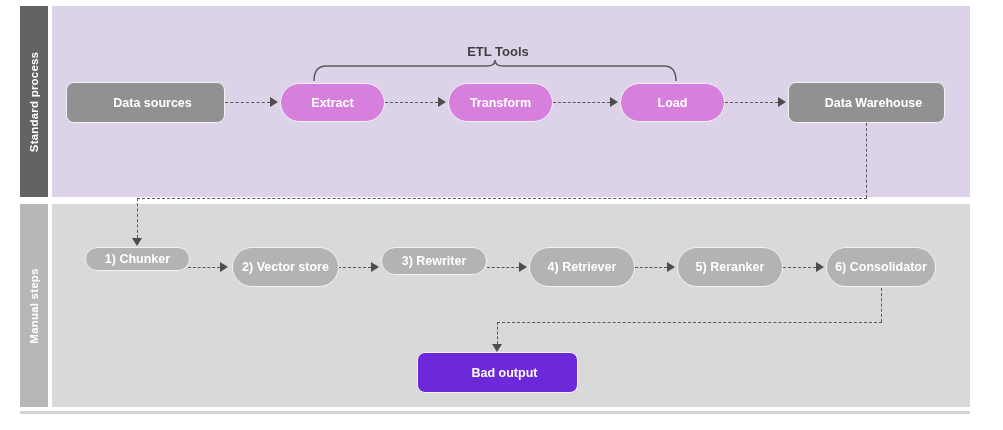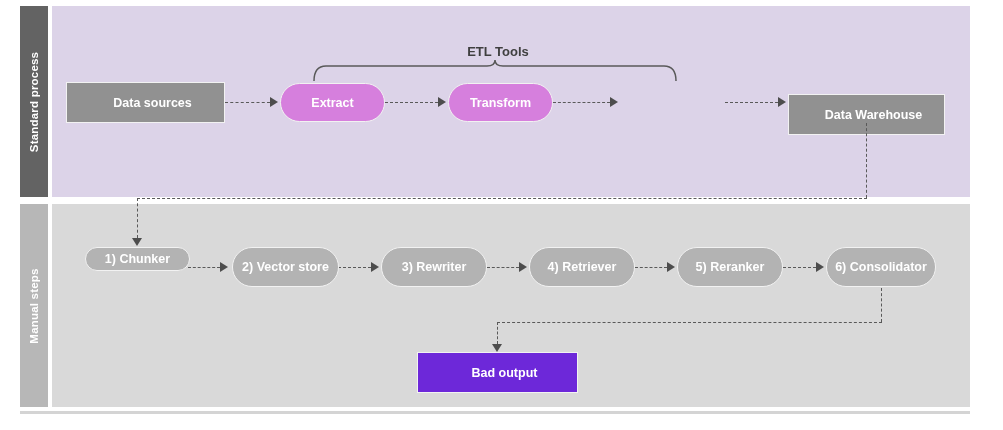--- a/index.html
+++ b/index.html
@@ -56,21 +56,21 @@
     align-items: center;
     justify-content: center;
     text-align: center;
     color: #ffffff;
     font-weight: bold;
     font-size: 12.5px;
     line-height: 14px;
     box-sizing: border-box;
     border: 1.5px solid #f2f2f2;
   }
-  .rect { border-radius: 0; padding-left: 14px; }
+  .rect { border-radius: 8px; padding-left: 14px; }
   .pill { border-radius: 999px; }
 
   .n-gray   { background: #919191; }
   .n-magenta{ background: #d67fdd; }
   .n-step   { background: #b3b3b3; }
   .n-yellow { background: #6d28d9; }
 
   
   .h-dash {
     position: absolute;
@@ -150,22 +150,25 @@
   </div>
 
   <div class="node pill n-magenta" style="left:448px; top:83px; width:105px; height:39px;">
     <span>Transform</span>
   </div>
 
   <div class="node pill n-magenta" style="left:280px; top:83px; width:105px; height:39px;">
     <span>Extract</span>
   </div>
 
-
-  <div class="node rect n-gray" style="left:788px; top:82px; width:157px; height:41px;margin-top:12px;">
+  <div class="node pill n-magenta" style="left:620px; top:83px; width:105px; height:39px;">
+    <span>Load</span>
+  </div>
+
+  <div class="node rect n-gray" style="left:788px; top:82px; width:157px; height:41px;">
     <span>Data Warehouse</span>
   </div>
 
   <div class="v-dash" style="left:866px; top:123px; height:75px;"></div>
   <div class="h-dash" style="left:137px; top:198px; width:730px;"></div>
   <div class="v-dash" style="left:137px; top:198px; height:40px;"></div>
   <div class="arrow-d" style="left:132px; top:238px;"></div>
 
   <div class="h-dash" style="left:188px; top:267px; width:32px;"></div>
   <div class="arrow-r" style="left:220px; top:262px;"></div>
@@ -188,21 +191,21 @@
   <div class="arrow-d" style="left:492px; top:344px;"></div>
 
   <div class="node pill n-step" style="left:85px; top:247px; width:105px; height:24px;">
     <span>1) Chunker</span>
   </div>
 
   <div class="node pill n-step" style="left:232px; top:247px; width:107px; height:40px;">
     <span>2) Vector store</span>
   </div>
 
-  <div class="node pill n-step" style="left:381px; top:247px; width:106px; height:40px;align-items:center;">
+  <div class="node pill n-step" style="left:381px; top:247px; width:106px; height:28px;align-items:center;">
     <span>3) Rewriter</span>
   </div>
 
   <div class="node pill n-step" style="left:529px; top:247px; width:106px; height:40px;justify-content:center;">
     <span>4) Retriever</span>
   </div>
 
   <div class="node pill n-step" style="left:677px; top:247px; width:106px; height:40px;">
     <span>5) Reranker</span>
   </div>

